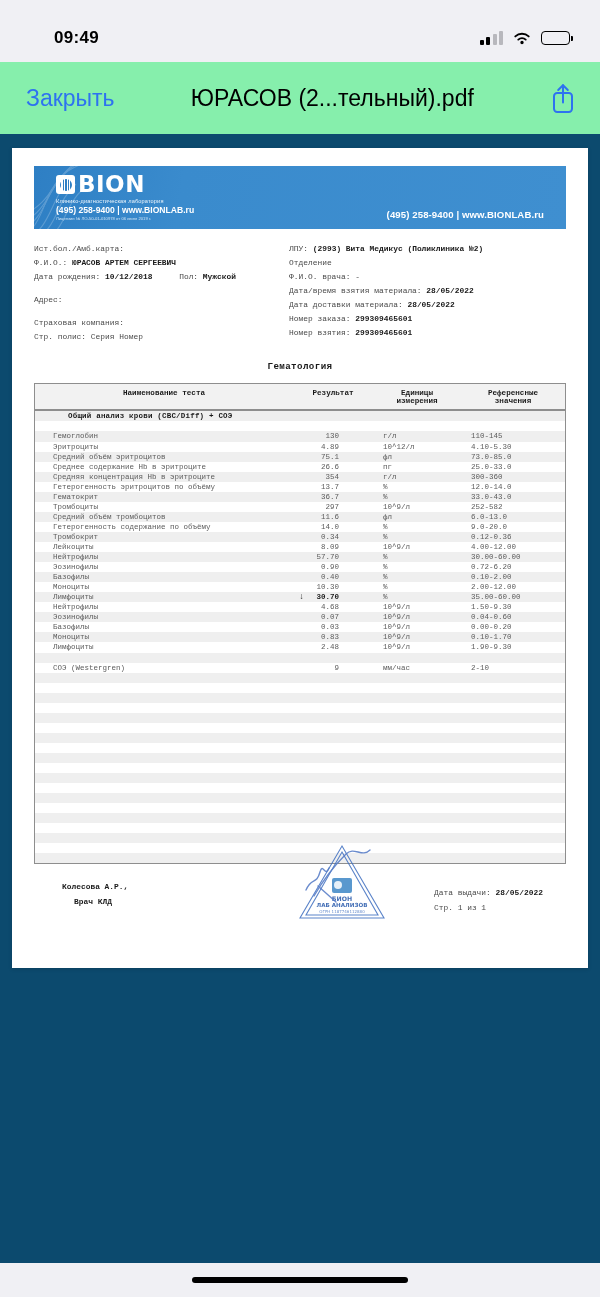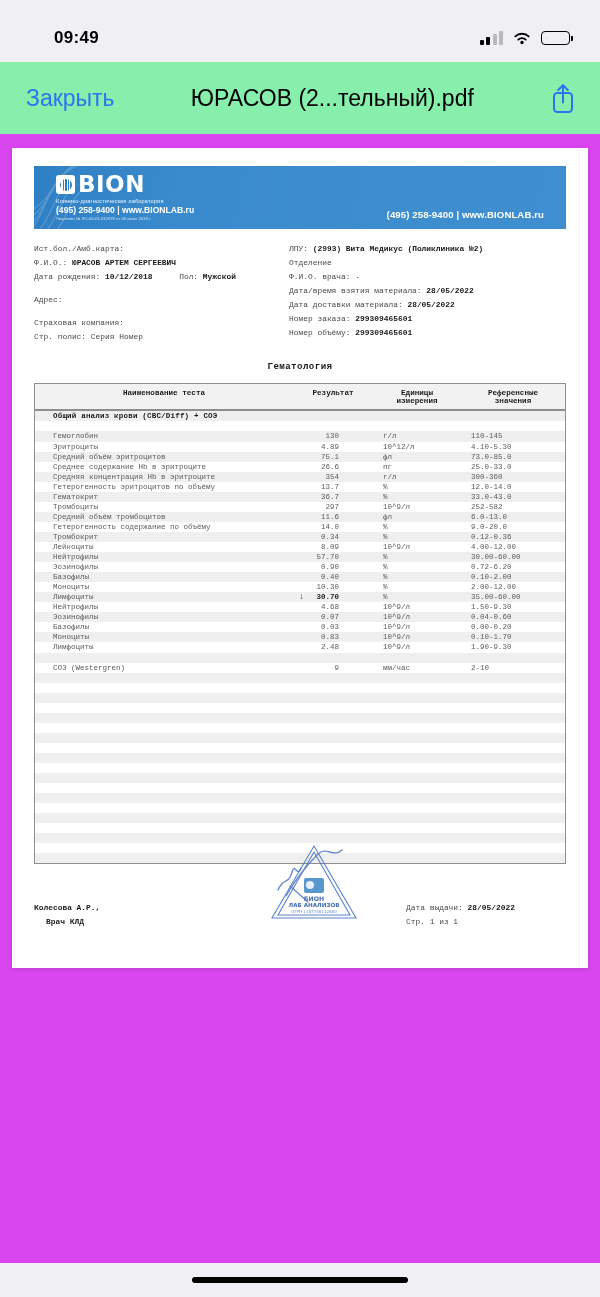--- a/index.html
+++ b/index.html
@@ -57,21 +57,21 @@
   .nav-title{
     flex:1; text-align:center;
     font-size:23px; font-weight:500; color:#000;
     white-space:nowrap; overflow:hidden; text-overflow:ellipsis;
     padding:0 8px;
   }
   .share-icon{ width:26px; height:32px; flex-shrink:0; cursor:pointer; }
 
   
   .pdf-scroll{
-    width:100%; height:1163px; background:#d946ef;
+    width:100%; height:1163px; background:#0c4a6e;
     padding:14px 12px 0 12px;
   }
   .pdf-page{
     width:576px; height:820px; background:#fff;
     box-shadow:0 1px 4px rgba(0,0,0,.16);
     padding:0; position:relative; overflow:hidden;
   }
 
   
   .pdf-banner{
@@ -150,33 +150,33 @@
   .row{
     display:flex; height:10.05px; align-items:center;
     font-family:"Liberation Mono","DejaVu Sans Mono",monospace;
     font-size:7.5px; color:#5c5c5c; white-space:nowrap;
   }
   .row.alt{ background:#efefef; }
   .row .c-name{ width:258px; padding-left:18px; overflow:hidden; }
   .row .c-res { width:80px; padding-right:34px; text-align:right; position:relative; }
   .row .c-unit{ width:88px; padding-left:10px; }
   .row .c-ref { flex:1; padding-left:10px; }
-  .row.group .c-name{ font-weight:700; color:#1a1a1a; padding-left:18px; letter-spacing:.2px; }
+  .row.group .c-name{ font-weight:700; color:#1a1a1a; padding-left:33px; letter-spacing:.2px; }
   .flag{
     position:absolute; left:6px; top:-1px; font-size:8.5px;
     color:#1a1a1a; font-weight:700;
   }
   .abn{ font-weight:700; color:#1a1a1a; }
 
   
   .pdf-footer{
     position:absolute; left:0; right:0; bottom:0; height:120px;
     padding:0 22px;
   }
-  .footer-grid{ display:flex; align-items:flex-end; padding-top:12px; }
+  .footer-grid{ display:flex; align-items:center; padding-top:12px;margin-left:28px; }
   .foot-left{
     width:230px;
     font-family:"Liberation Mono","DejaVu Sans Mono",monospace;
     font-size:7.9px; font-weight:700; color:#1a1a1a; line-height:1.85;
   }
   .foot-left .indent{ padding-left:12px; }
   .foot-stamp{ width:100px; position:relative; height:92px; margin-top:-22px; }
   .foot-right{
     flex:1; padding-top:12px; padding-left:42px;
     font-family:"Liberation Mono","DejaVu Sans Mono",monospace;
@@ -300,21 +300,21 @@
         </div>
         <div class="info-line">
           <span>Дата доставки материала:</span>
           <b>28/05/2022</b>
         </div>
         <div class="info-line">
           <span>Номер заказа:</span>
           <b>299309465601</b>
         </div>
         <div class="info-line">
-          <span>Номер объёму:</span>
+          <span>Номер взятия:</span>
           <b>299309465601</b>
         </div>
       </div>
     </div>
 
     <div class="section-title">Гематология</div>
 
     <div class="tbl-wrap">
       <div class="tbl-head">
         <div class="th-name">Наименование теста</div>

